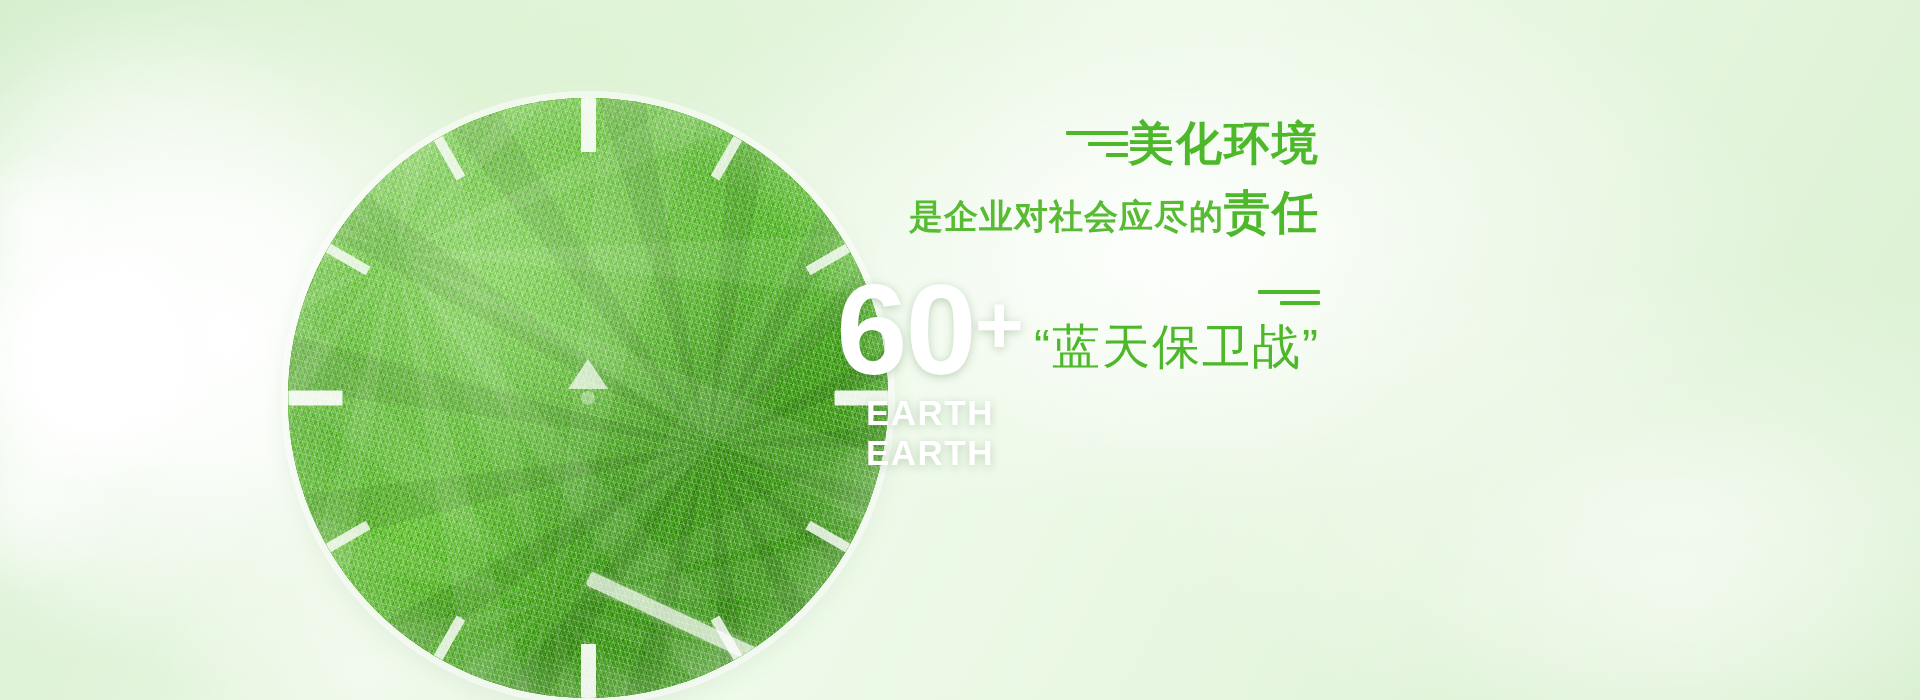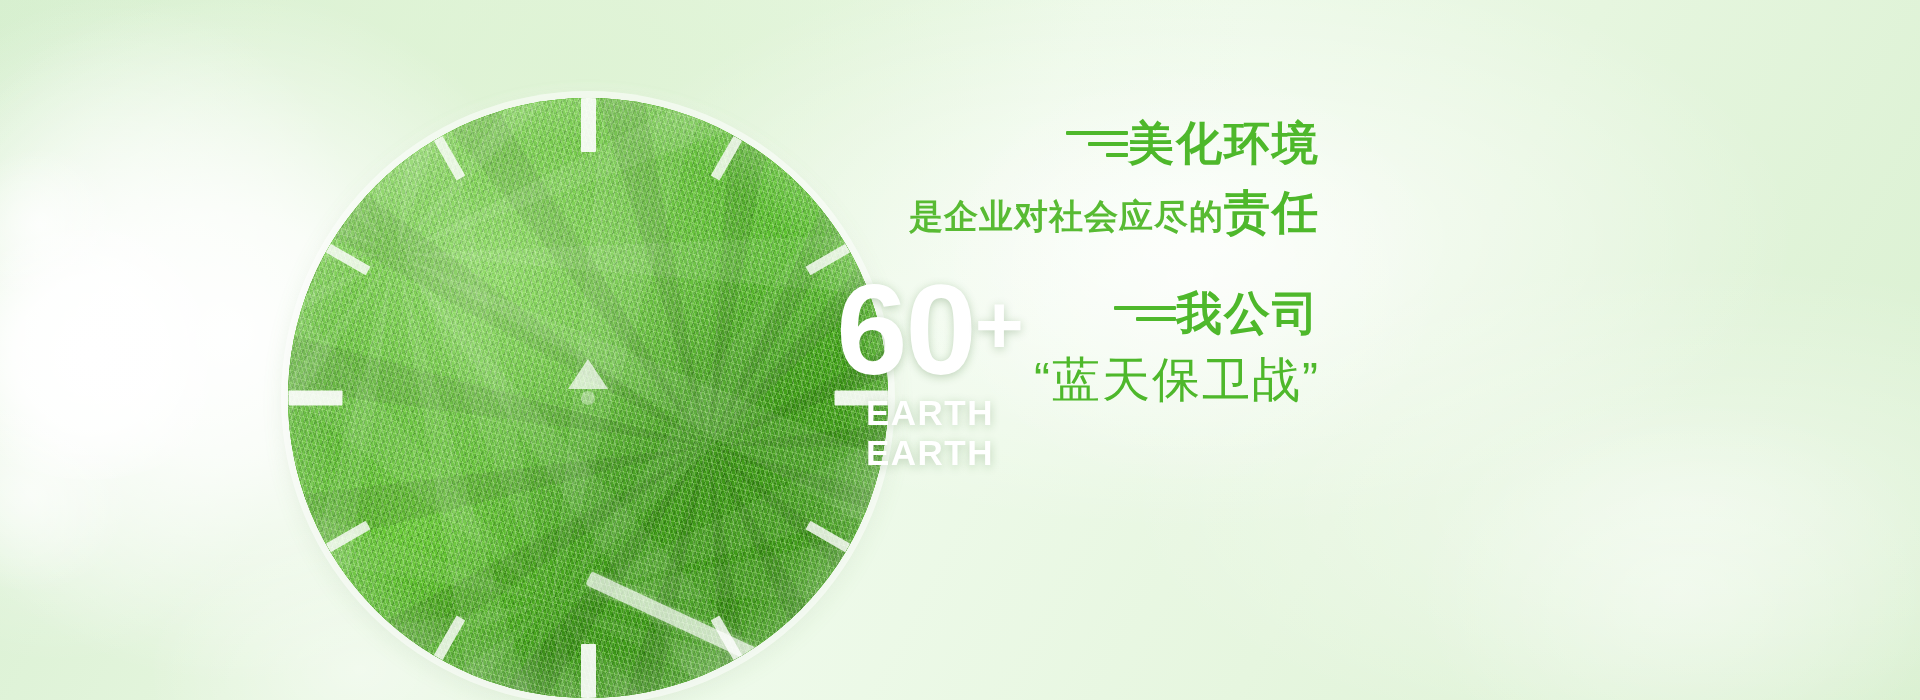--- a/index.html
+++ b/index.html
@@ -253,20 +253,19 @@
         <span class="sm">是企业对社会应尽的</span><span class="lg">责任</span>
       </div>
     </div>
 
     <div class="block" id="block-2">
       <div class="headline-row">
         <span class="deco-lines">
           <i></i>
           <i></i>
         </span>
-        <span class="t-big">我公司</span>
       </div>
       <div class="t-quote">“蓝天保卫战”</div>
     </div>
 
   </div>
 
 </div>
 
 </body></html>

